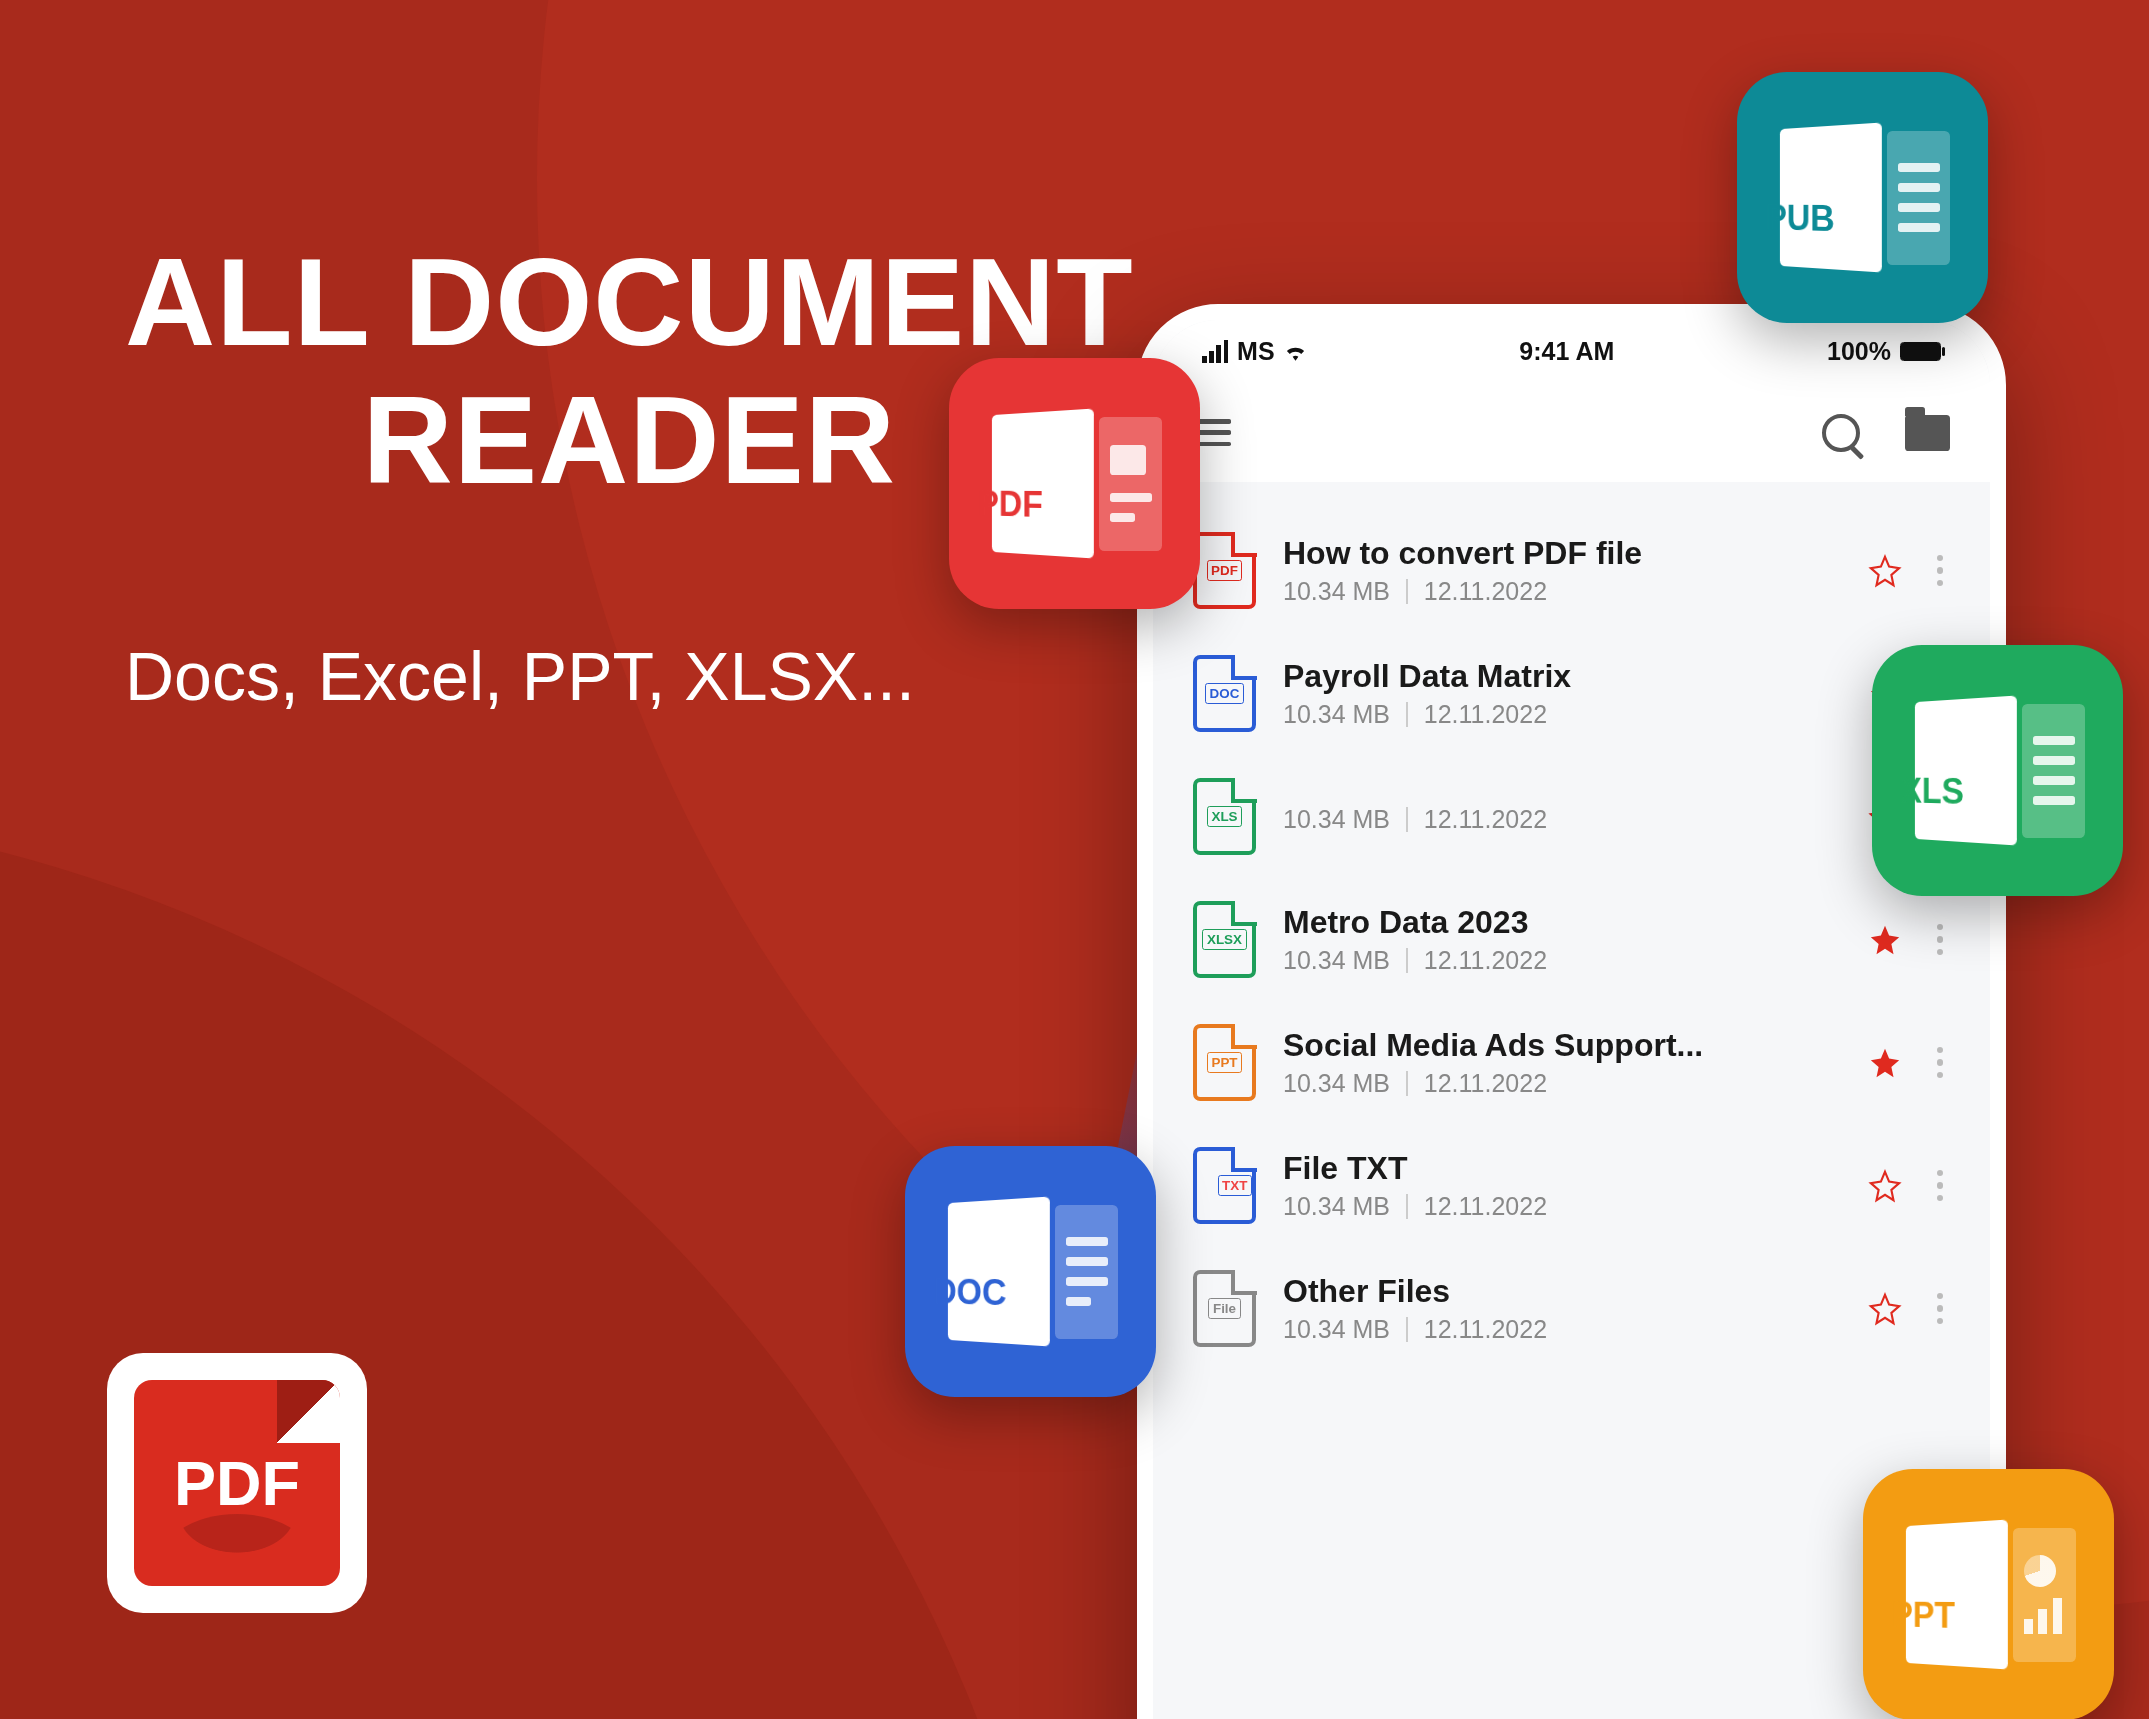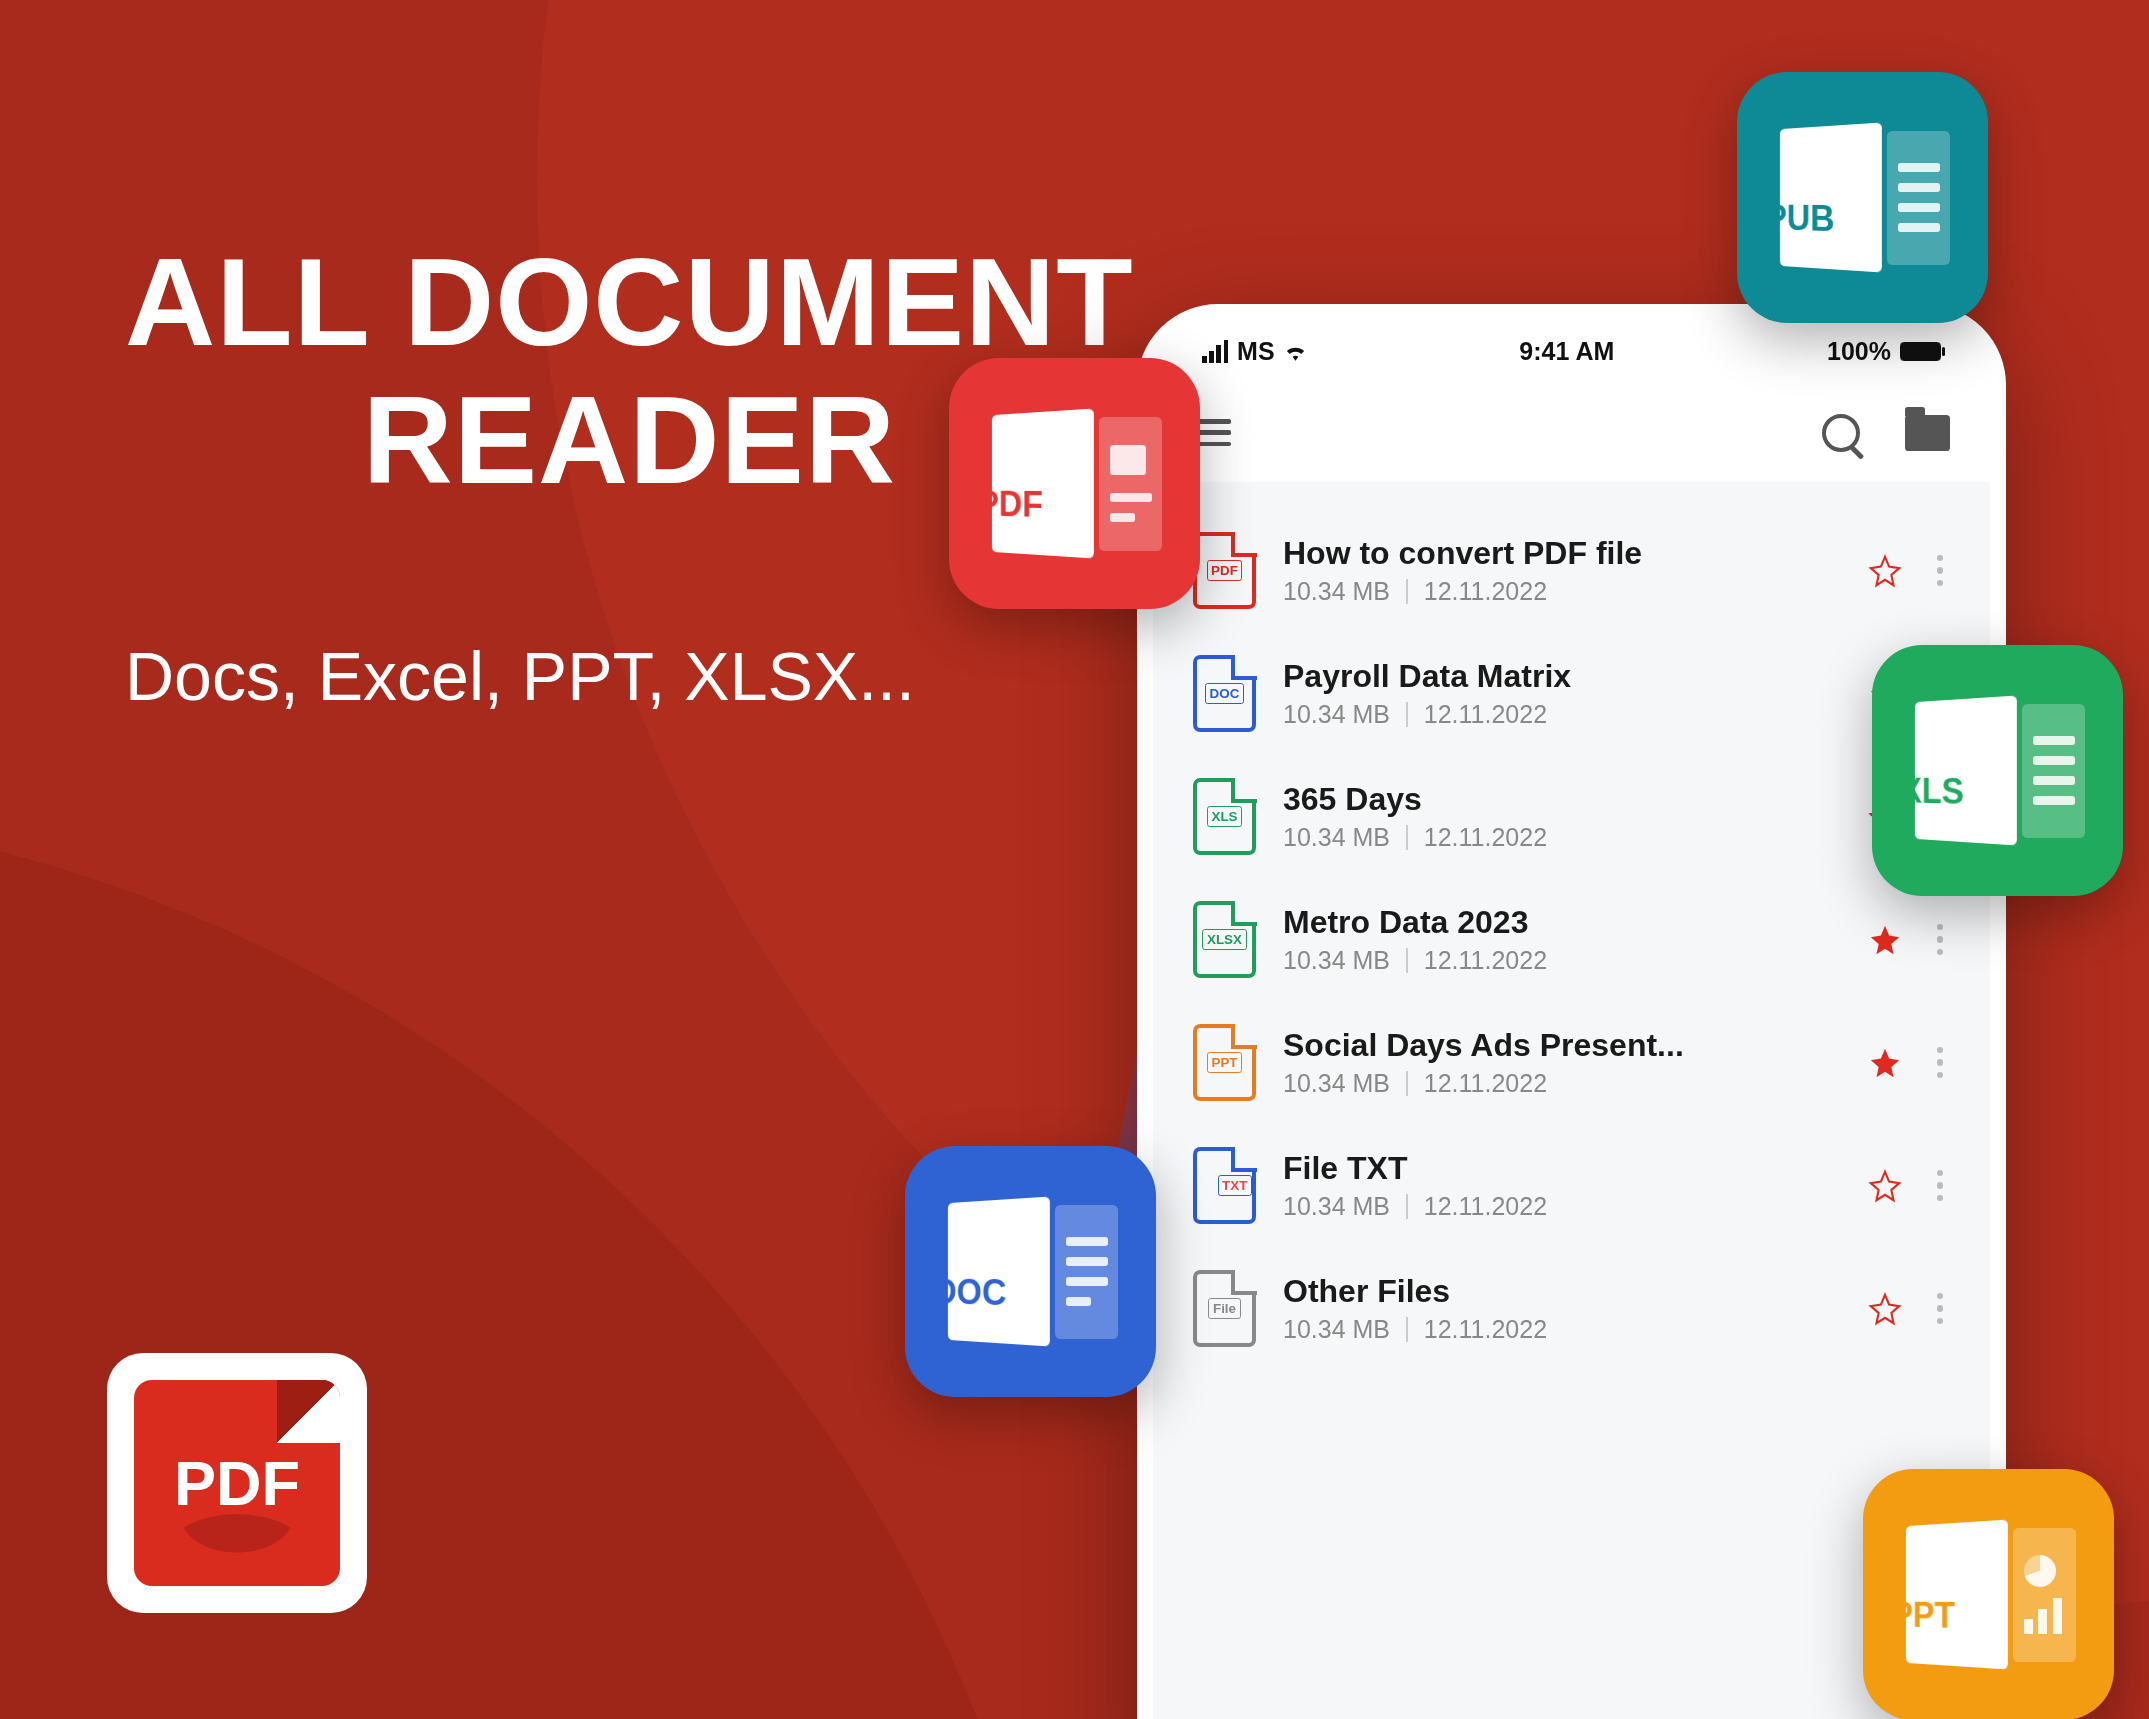--- a/index.html
+++ b/index.html
@@ -364,21 +364,20 @@
           <span></span>
           <span></span>
         </div>
     </div>
 
     <div class="filerow">
       <div class="fileicon fi-xls">
           <span class="badge">XLS</span>
         </div>
       <div class="fileinfo">
-        <div class="filename">365 Days</div>
         <div class="filemeta">
             <span>10.34 MB</span>
             <span class="sep"></span>
             <span>12.11.2022</span>
           </div>
       </div>
       <div class="star"><svg viewBox="0 0 24 24">
             <path d="M12 2l2.9 6.9L22 10l-5.5 4.8L18 22l-6-3.8L6 22l1.5-7.2L2 10l7.1-1.1z" fill="none" stroke="#e02a1f" stroke-width="1.5"></path>
           </svg></div>
       <div class="more">
@@ -408,21 +407,21 @@
           <span></span>
           <span></span>
         </div>
     </div>
 
     <div class="filerow">
       <div class="fileicon fi-ppt">
           <span class="badge">PPT</span>
         </div>
       <div class="fileinfo">
-        <div class="filename">Social Days Ads Present...</div>
+        <div class="filename">Social Media Ads Support...</div>
         <div class="filemeta">
             <span>10.34 MB</span>
             <span class="sep"></span>
             <span>12.11.2022</span>
           </div>
       </div>
       <div class="star"><svg viewBox="0 0 24 24">
             <path d="M12 2l2.9 6.9L22 10l-5.5 4.8L18 22l-6-3.8L6 22l1.5-7.2L2 10l7.1-1.1z" fill="#e02a1f"></path>
           </svg></div>
       <div class="more">

